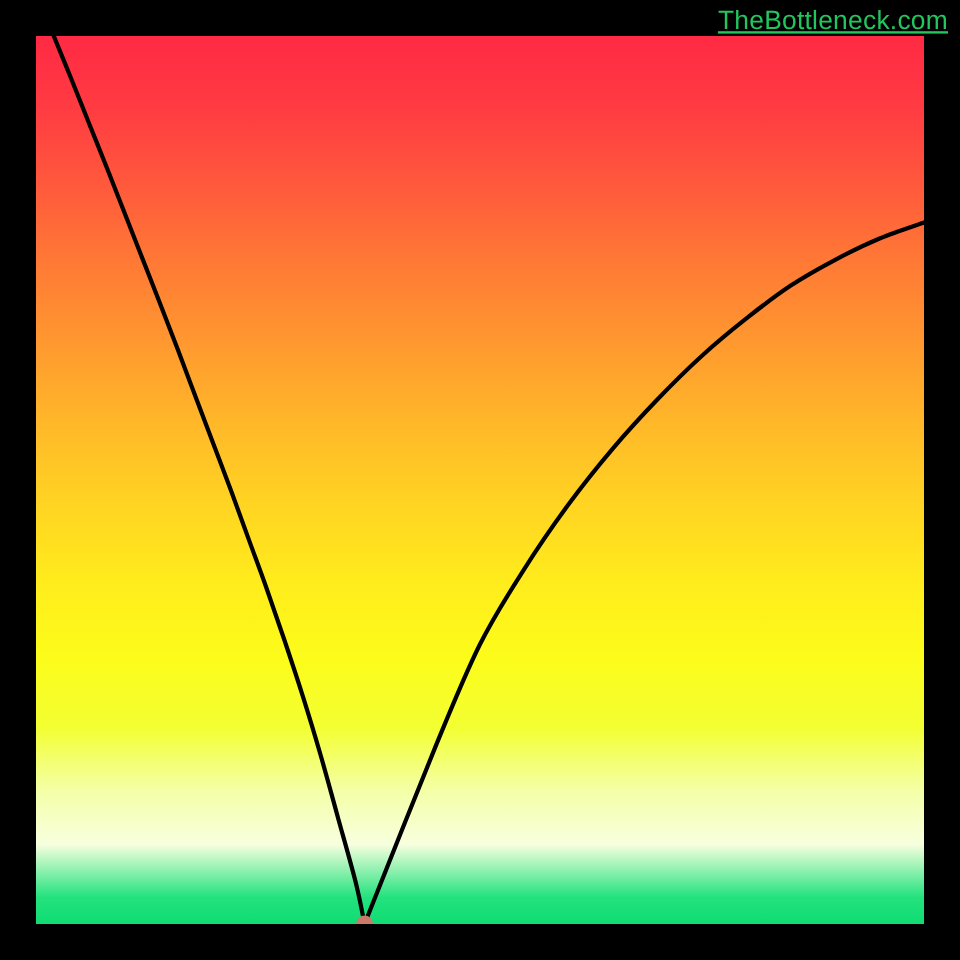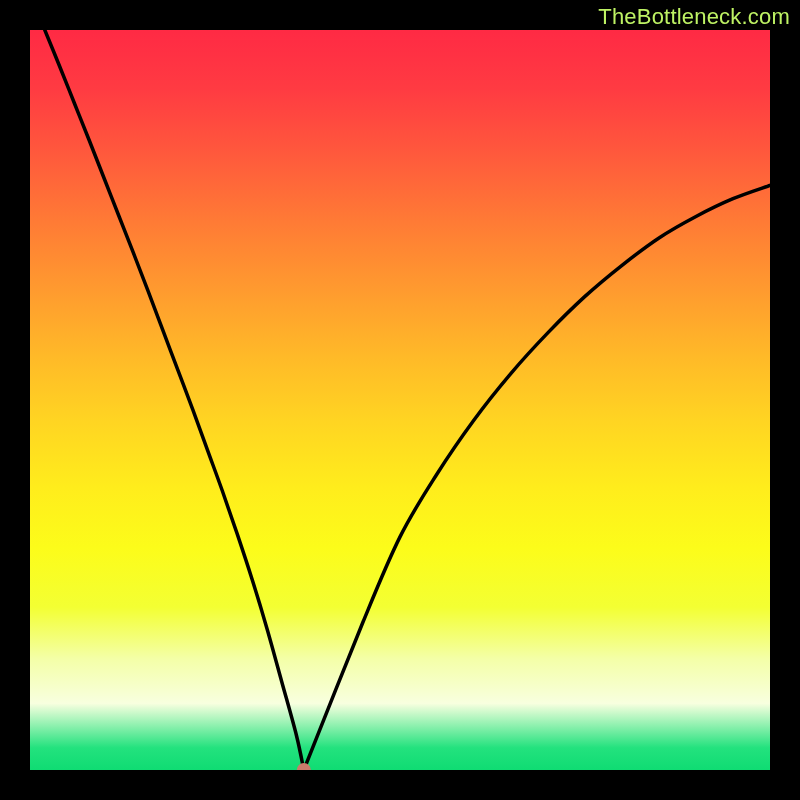--- a/index.html
+++ b/index.html
@@ -24,25 +24,26 @@
     left: 30px;
     top: 30px;
     width: 740px;
     height: 740px;
     overflow: hidden;
   }
   .watermark {
     position: absolute;
     top: 4px;
     right: 10px;
-    color: #bef264;
+    color: #22c55e;
     font-size: 22px;
     font-weight: 400;
     letter-spacing: 0.2px;
     z-index: 10;
+    text-decoration: underline;
   }
   .curve {
     position: absolute;
     left: 0;
     top: 0;
   }
 </style>
 </head>
 <body>
 

